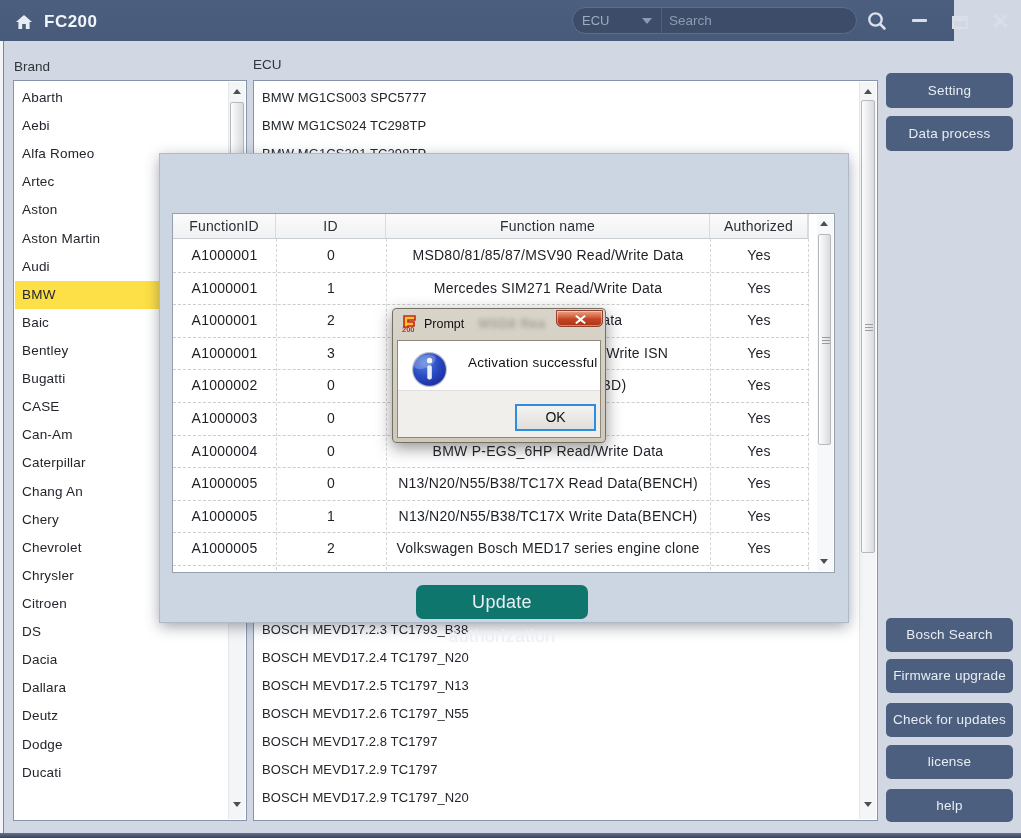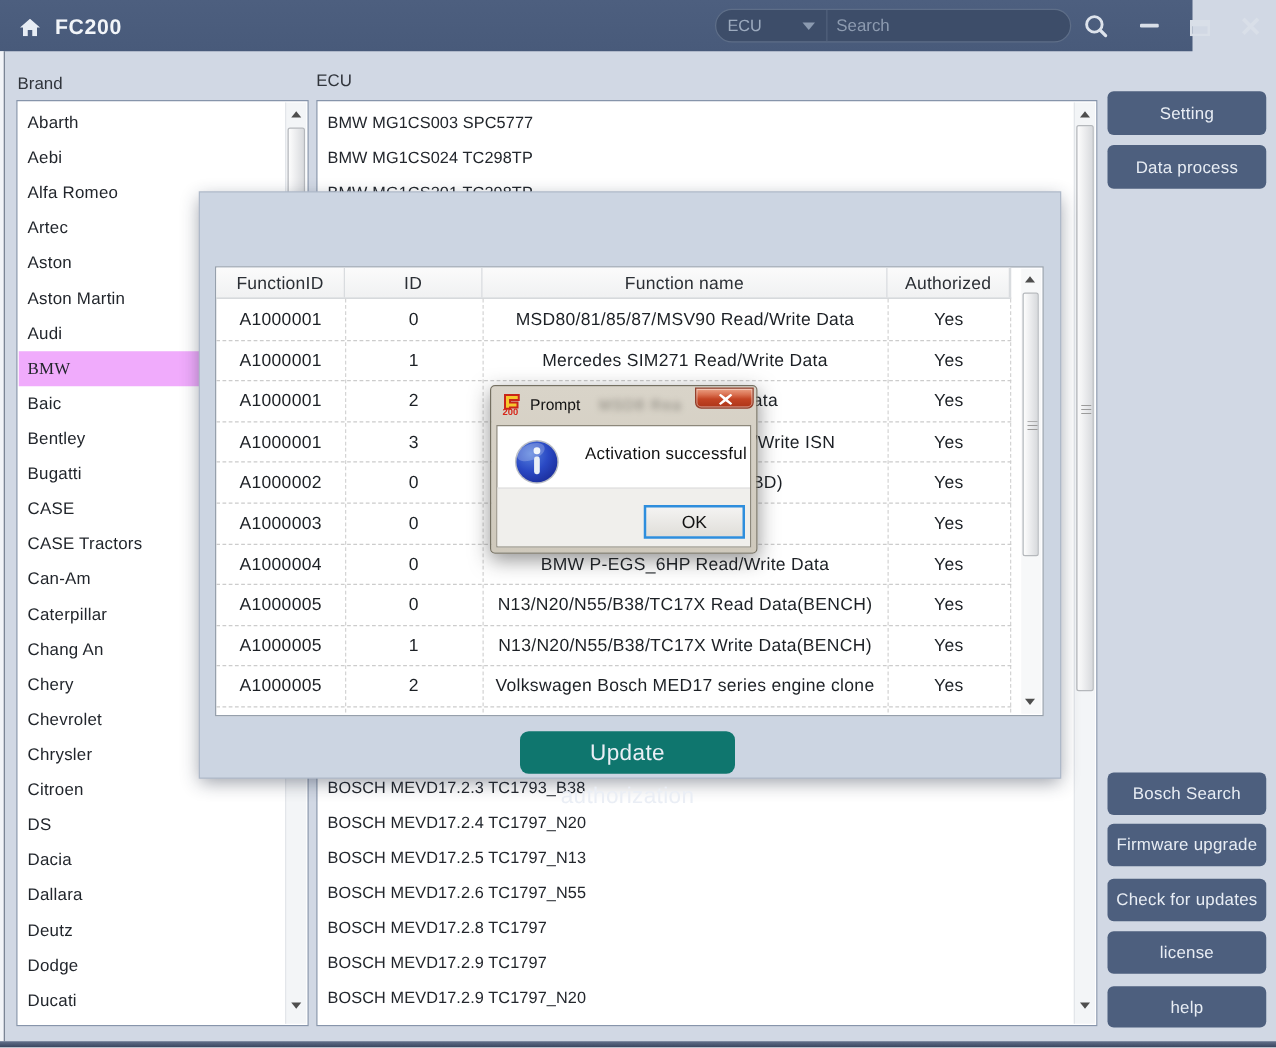--- a/index.html
+++ b/index.html
@@ -14,21 +14,21 @@
     background:#3d4d69; border:1px solid #5e6e88; }
   #pill .ecu { position:absolute; left:9px; top:5px; color:#9dabbf; font-size:13px; }
   #pill .arr { position:absolute; left:69px; top:10px; width:0; height:0; border-left:5px solid transparent; border-right:5px solid transparent; border-top:6px solid #8b9ab0; }
   #pill .div { position:absolute; left:88px; top:0px; width:1px; height:25px; background:#51617c; }
   #pill .search { position:absolute; left:96px; top:5px; color:#8d9bb0; font-size:13.5px; }
 
   
   .label { position:absolute; color:#30343b; font-size:13.5px; }
   .listbox { position:absolute; background:#fff; border:1px solid #8795ab; }
   .row { height:28.12px; line-height:28.12px; padding-left:7px; font-size:13.5px; color:#22262c; letter-spacing:0.2px; white-space:nowrap; }
-  .row.sel { background:#f0abfc;font-family:Liberation Serif, serif; }
+  .row.sel { background:#fde047; }
   .erow { height:28px; line-height:28px; padding-left:7px; font-size:13px; color:#22262c; letter-spacing:0.1px; white-space:nowrap; }
 
   
   .sb { position:absolute; top:1px; bottom:1px; right:1px; width:17px; background:#f3f5f7; border-left:1px solid #e3e6ea; }
   .sb .up, .sb .dn { position:absolute; left:0; width:16px; height:8px; line-height:0; text-align:center; }
   .sb .up span,.sb .dn span,#tsb span.tri-up,#tsb span.tri-dn { display:block; margin:0 auto; }
   .tri-up { width:0;height:0;border-left:4px solid transparent;border-right:4px solid transparent;border-bottom:5.5px solid #4e4e4e; display:inline-block; }
   .tri-dn { width:0;height:0;border-left:4px solid transparent;border-right:4px solid transparent;border-top:5.5px solid #4e4e4e; display:inline-block; }
   .thumb { position:absolute; left:1px; width:14px; background:linear-gradient(to right,#fdfdfd,#e9eaec 55%,#d8dadd); border:1px solid #b5b8bc; border-radius:2px; }
   .grip { position:absolute; left:3px; width:8px; height:8px;
@@ -114,21 +114,20 @@
     <div class="row">Alfa Romeo</div>
     <div class="row">Artec</div>
     <div class="row">Aston</div>
     <div class="row">Aston Martin</div>
     <div class="row">Audi</div>
     <div class="row sel">BMW</div>
     <div class="row">Baic</div>
     <div class="row">Bentley</div>
     <div class="row">Bugatti</div>
     <div class="row">CASE</div>
-    <div class="row">CASE Tractors</div>
     <div class="row">Can-Am</div>
     <div class="row">Caterpillar</div>
     <div class="row">Chang An</div>
     <div class="row">Chery</div>
     <div class="row">Chevrolet</div>
     <div class="row">Chrysler</div>
     <div class="row">Citroen</div>
     <div class="row">DS</div>
     <div class="row">Dacia</div>
     <div class="row">Dallara</div>

